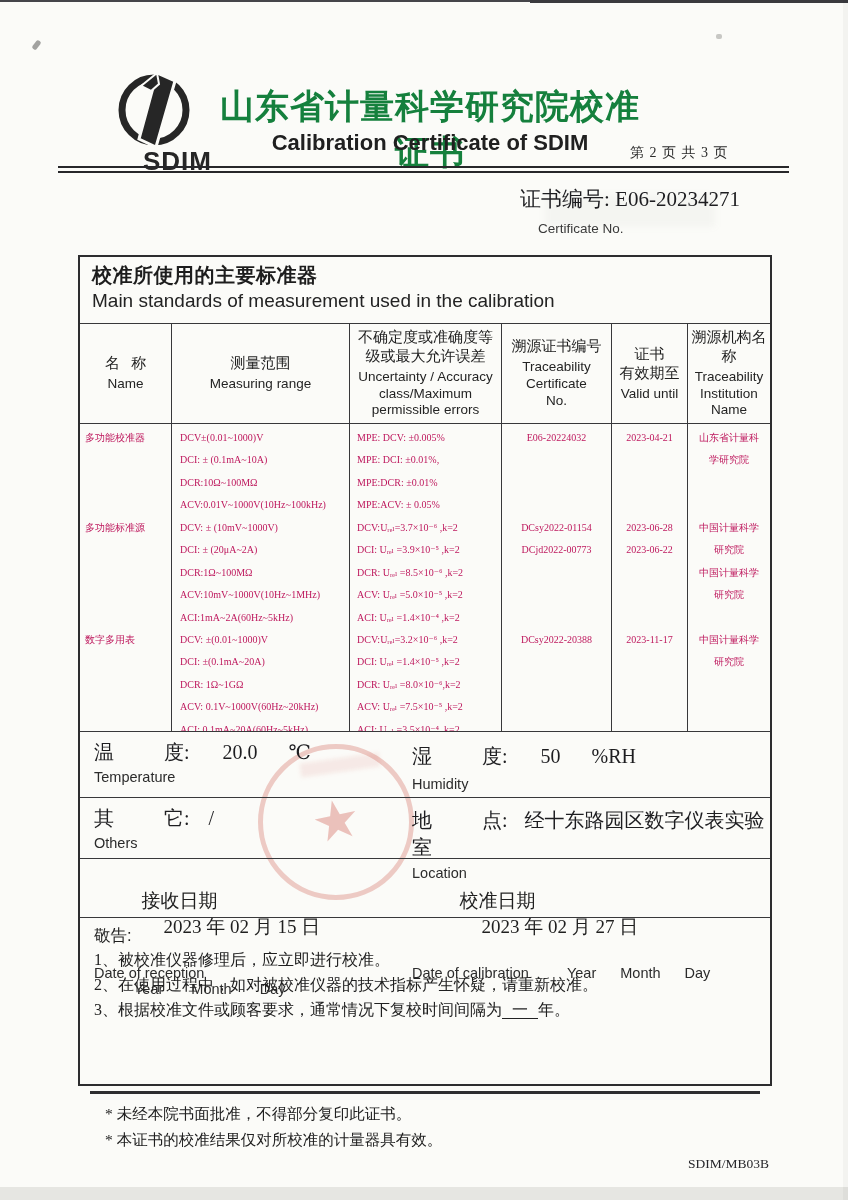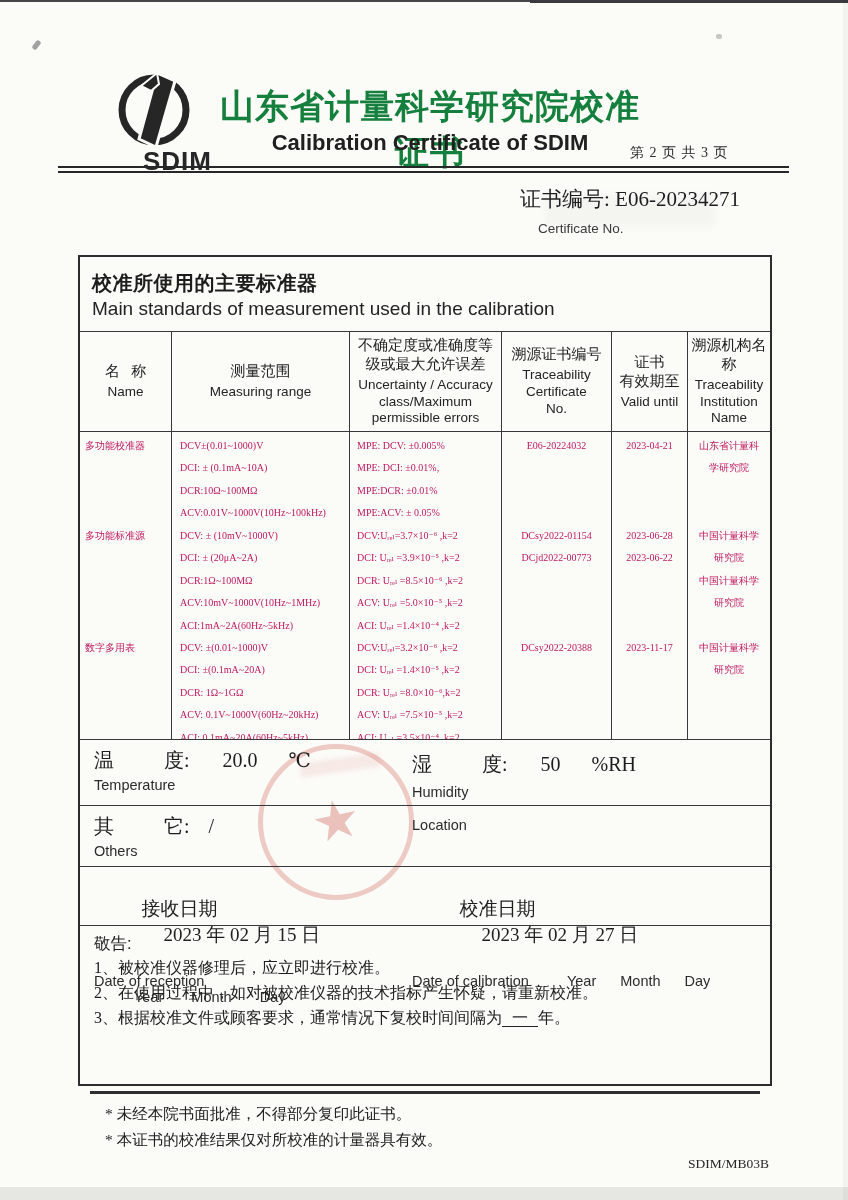--- a/index.html
+++ b/index.html
@@ -33,21 +33,21 @@
 
   
   .stamp{position:absolute;left:258px;top:744px;width:156px;height:156px;border:5px solid rgba(198,60,48,.26);border-radius:50%;pointer-events:none;}
   .stamp-star{position:absolute;left:50%;top:50%;transform:translate(-50%,-52%) rotate(-12deg);font-size:54px;color:rgba(198,60,48,.30);font-family:"DejaVu Sans",sans-serif;}
   .smudge{position:absolute;left:300px;top:758px;width:80px;height:14px;background:rgba(205,80,70,.10);filter:blur(2px);transform:rotate(-8deg);}
 
   
   .box{position:absolute;left:78px;top:255px;width:694px;height:831px;border:2px solid #2d2d2f;background:transparent;}
   .hline{border-bottom:1px solid #38383a;}
 
-  .std-title{height:67px;padding:5px 28px 0 12px;font-family:"Liberation Sans","DejaVu Sans",sans-serif;margin-top:8px;}
+  .std-title{height:67px;padding:5px 28px 0 12px;font-family:"Liberation Sans","DejaVu Sans",sans-serif;}
   .std-title .zh{font-size:20px;font-weight:600;color:#1d1d1d;letter-spacing:.5px;}
   .std-title .en{font-size:19px;margin-top:1px;color:#232323;}
 
   .grid6{display:grid;grid-template-columns:92px 178px 152px 110px 76px 1fr;}
   .grid6 > div{border-right:1px solid #38383a;}
   .grid6 > div:last-child{border-right:none;}
 
   .std-header{height:100px;}
   .std-header > div{display:flex;flex-direction:column;align-items:center;justify-content:center;text-align:center;padding:2px 3px;}
   .h-zh{font-size:15px;line-height:1.3;white-space:pre-wrap;color:#1e1e1e;}
@@ -273,20 +273,24 @@
 
     <div class="env-row r2 hline">
       <div class="env-cell left">
         <div class="zh-line">
           <span class="lbl">其          它:</span>
           <span class="val" style="margin-left:14px;">/</span>
         </div>
         <div class="en-line">Others</div>
       </div>
       <div class="env-cell right">
+        <div class="zh-line" style="margin-top:2px;">
+          <span class="lbl">地          点:</span>
+          <span class="val" style="margin-left:12px;">经十东路园区数字仪表实验室</span>
+        </div>
         <div class="en-line" style="margin-top:4px;">Location</div>
       </div>
     </div>
 
     <div class="env-row r3 hline">
       <div class="env-cell left">
         <div class="date-line">
           <span>接收日期</span>
           <span class="val">2023 年 02 月 15 日</span>
         </div>

